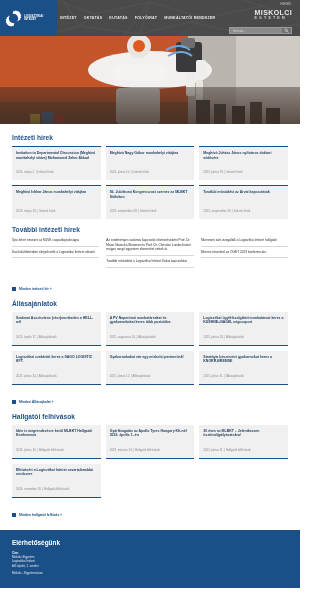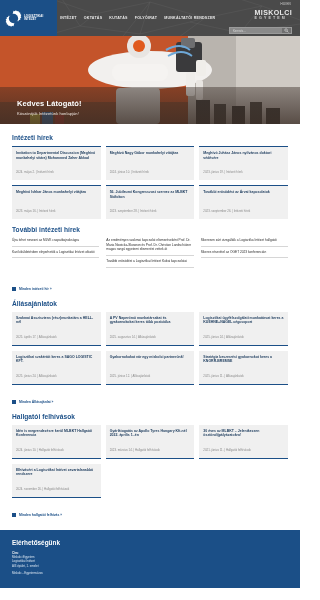--- a/index.html
+++ b/index.html
@@ -272,24 +272,20 @@
     <rect x="196" y="64" width="14" height="24" fill="#3e3c3a"></rect>
     <rect x="214" y="68" width="12" height="20" fill="#46443f"></rect>
     <rect x="232" y="70" width="13" height="18" fill="#3a3835"></rect>
     <rect x="250" y="66" width="12" height="22" fill="#4a4742"></rect>
     <rect x="266" y="72" width="14" height="16" fill="#403e3a"></rect>
     <rect x="30" y="78" width="10" height="10" fill="#d8c33c"></rect>
     <rect x="42" y="76" width="11" height="12" fill="#3b78b8"></rect>
     <rect x="55" y="79" width="9" height="9" fill="#c23b2e"></rect>
   </svg>
   <div class="hero-overlay"></div>
-  <div class="hero-text">
-    <div class="hero-title">Kedves Látogató!</div>
-    <div class="hero-sub">Köszöntjük Intézetünk honlapján!</div>
-  </div>
 </div>
 
 <div class="content">
 
   
   <h2 class="section-title">Intézeti hírek</h2>
   <div class="card-grid">
     <div class="card">
       <div class="card-title">Invitation to Departmental Discussion (Meghívó munkahelyi vitára) Mohammed Zaher Akkad</div>
       <div class="card-meta">2024. május 2. | Intézeti hírek</div>

